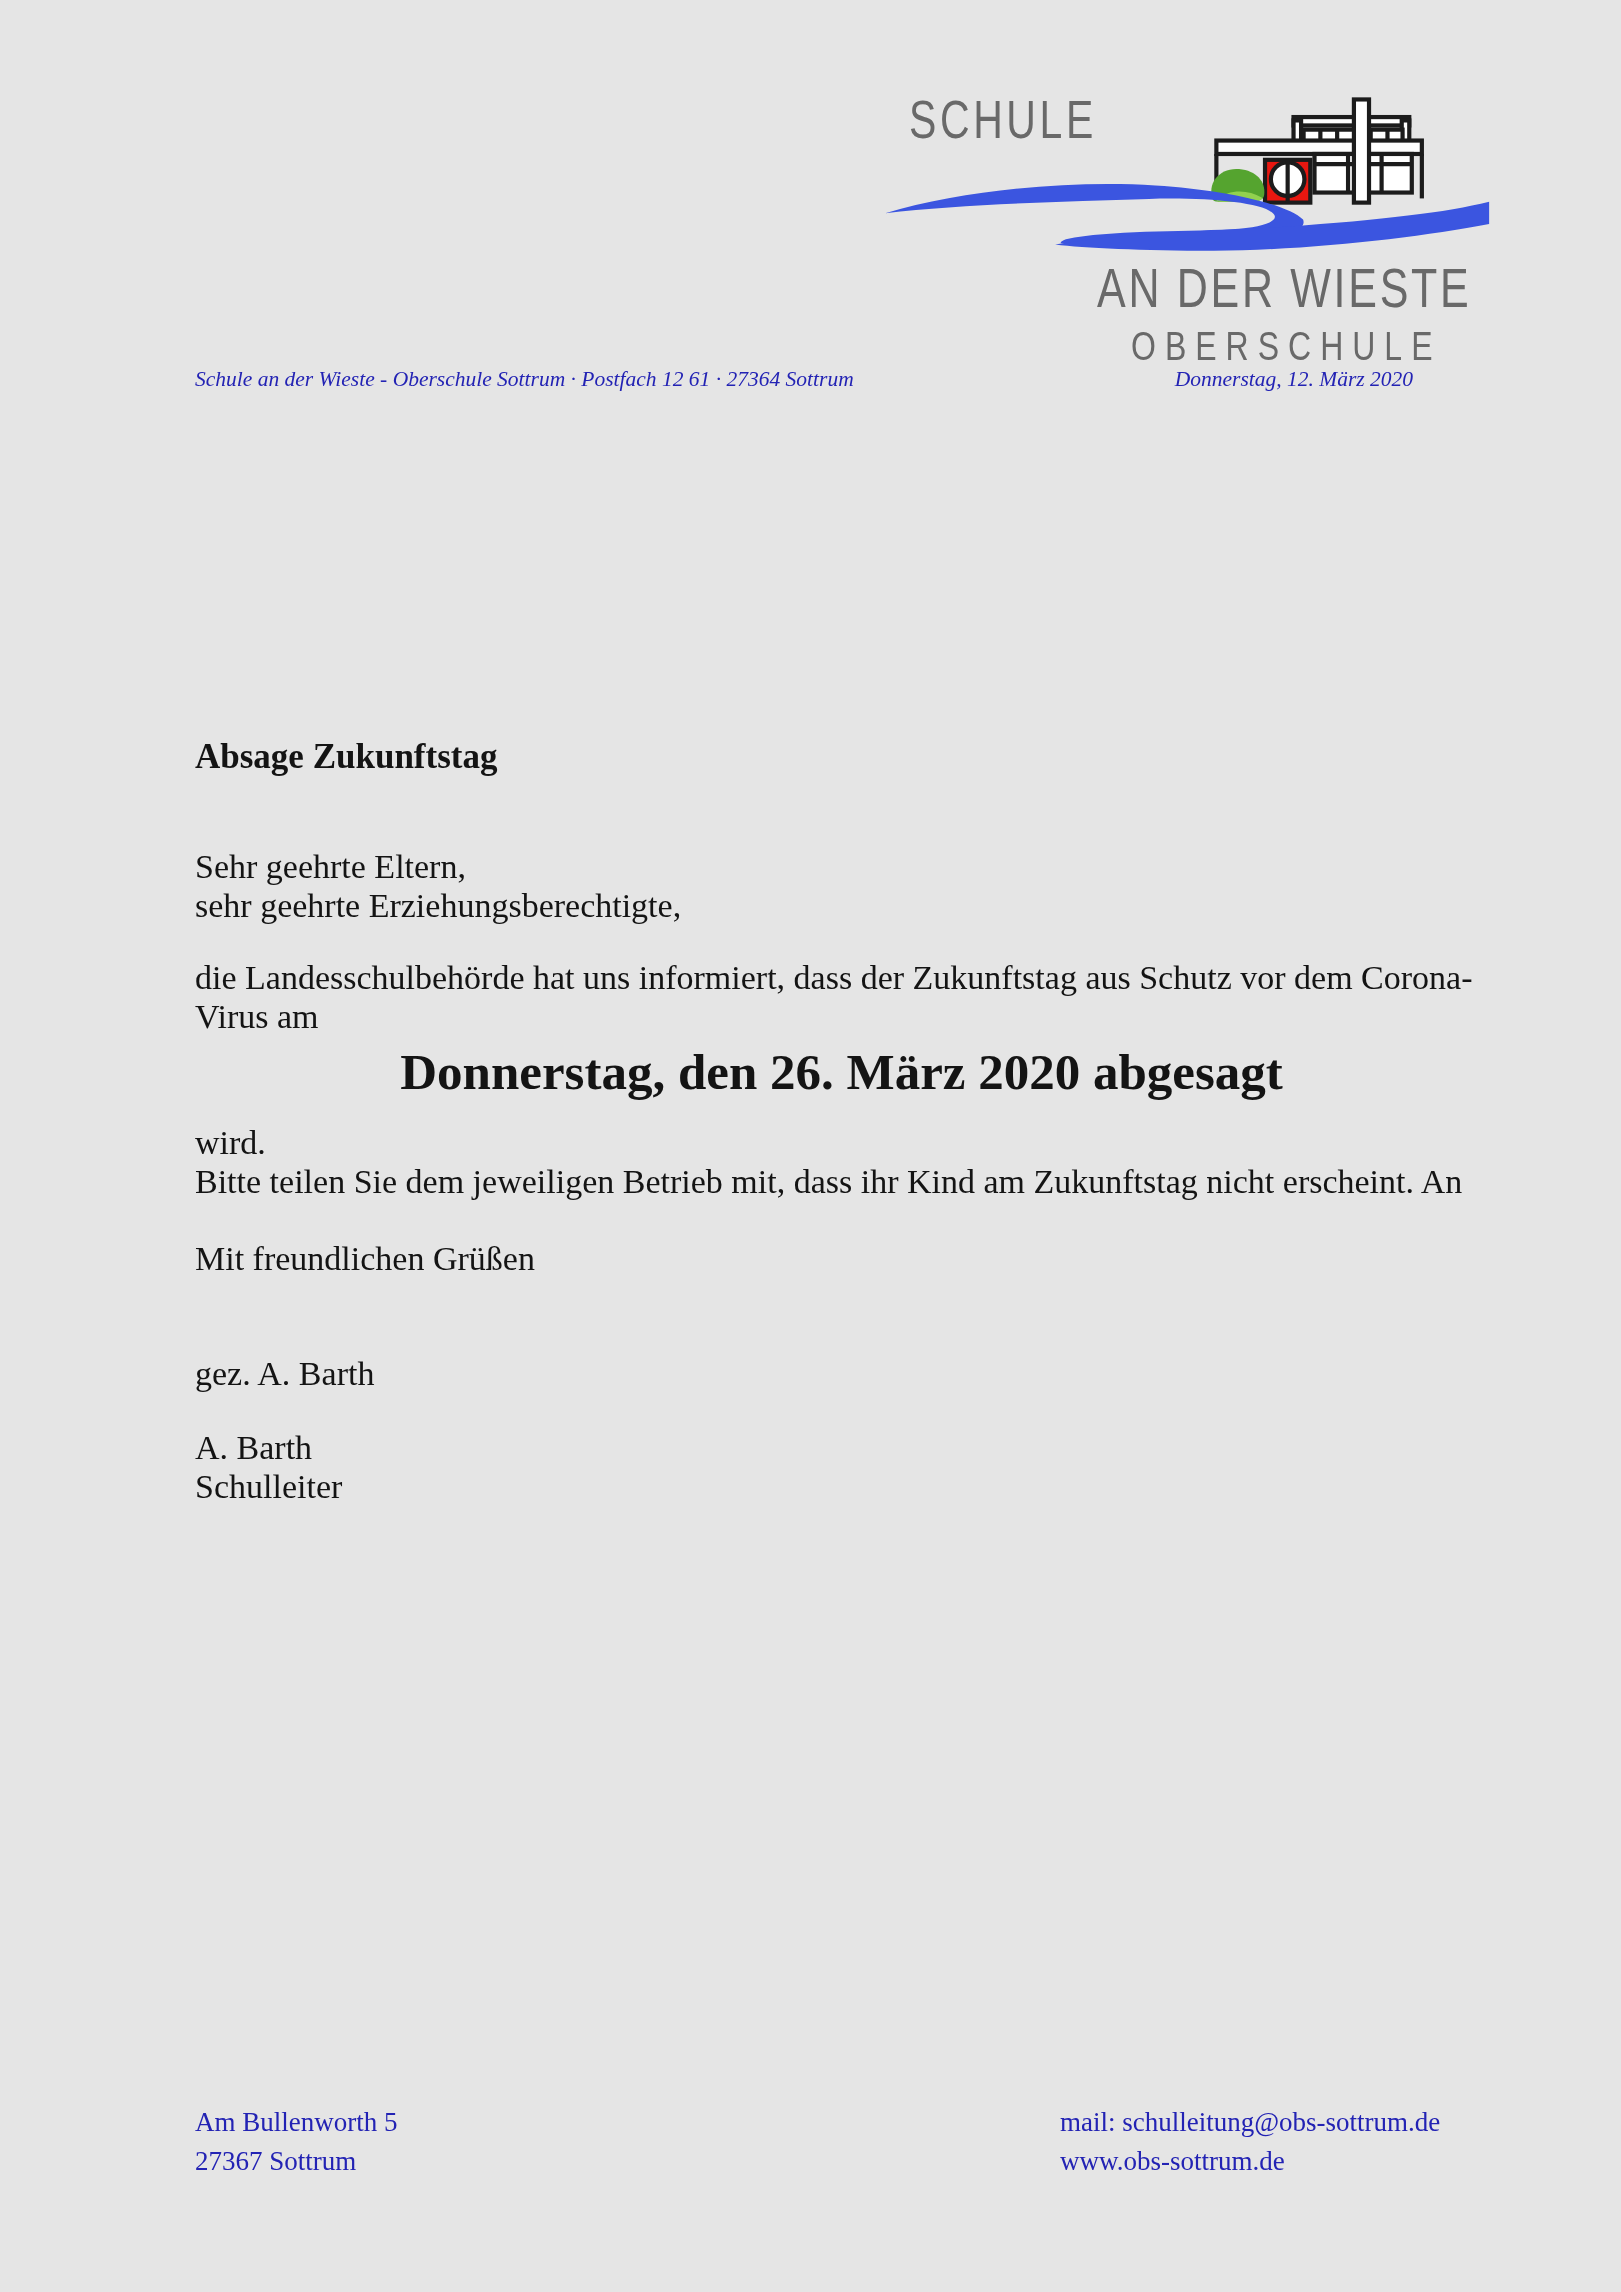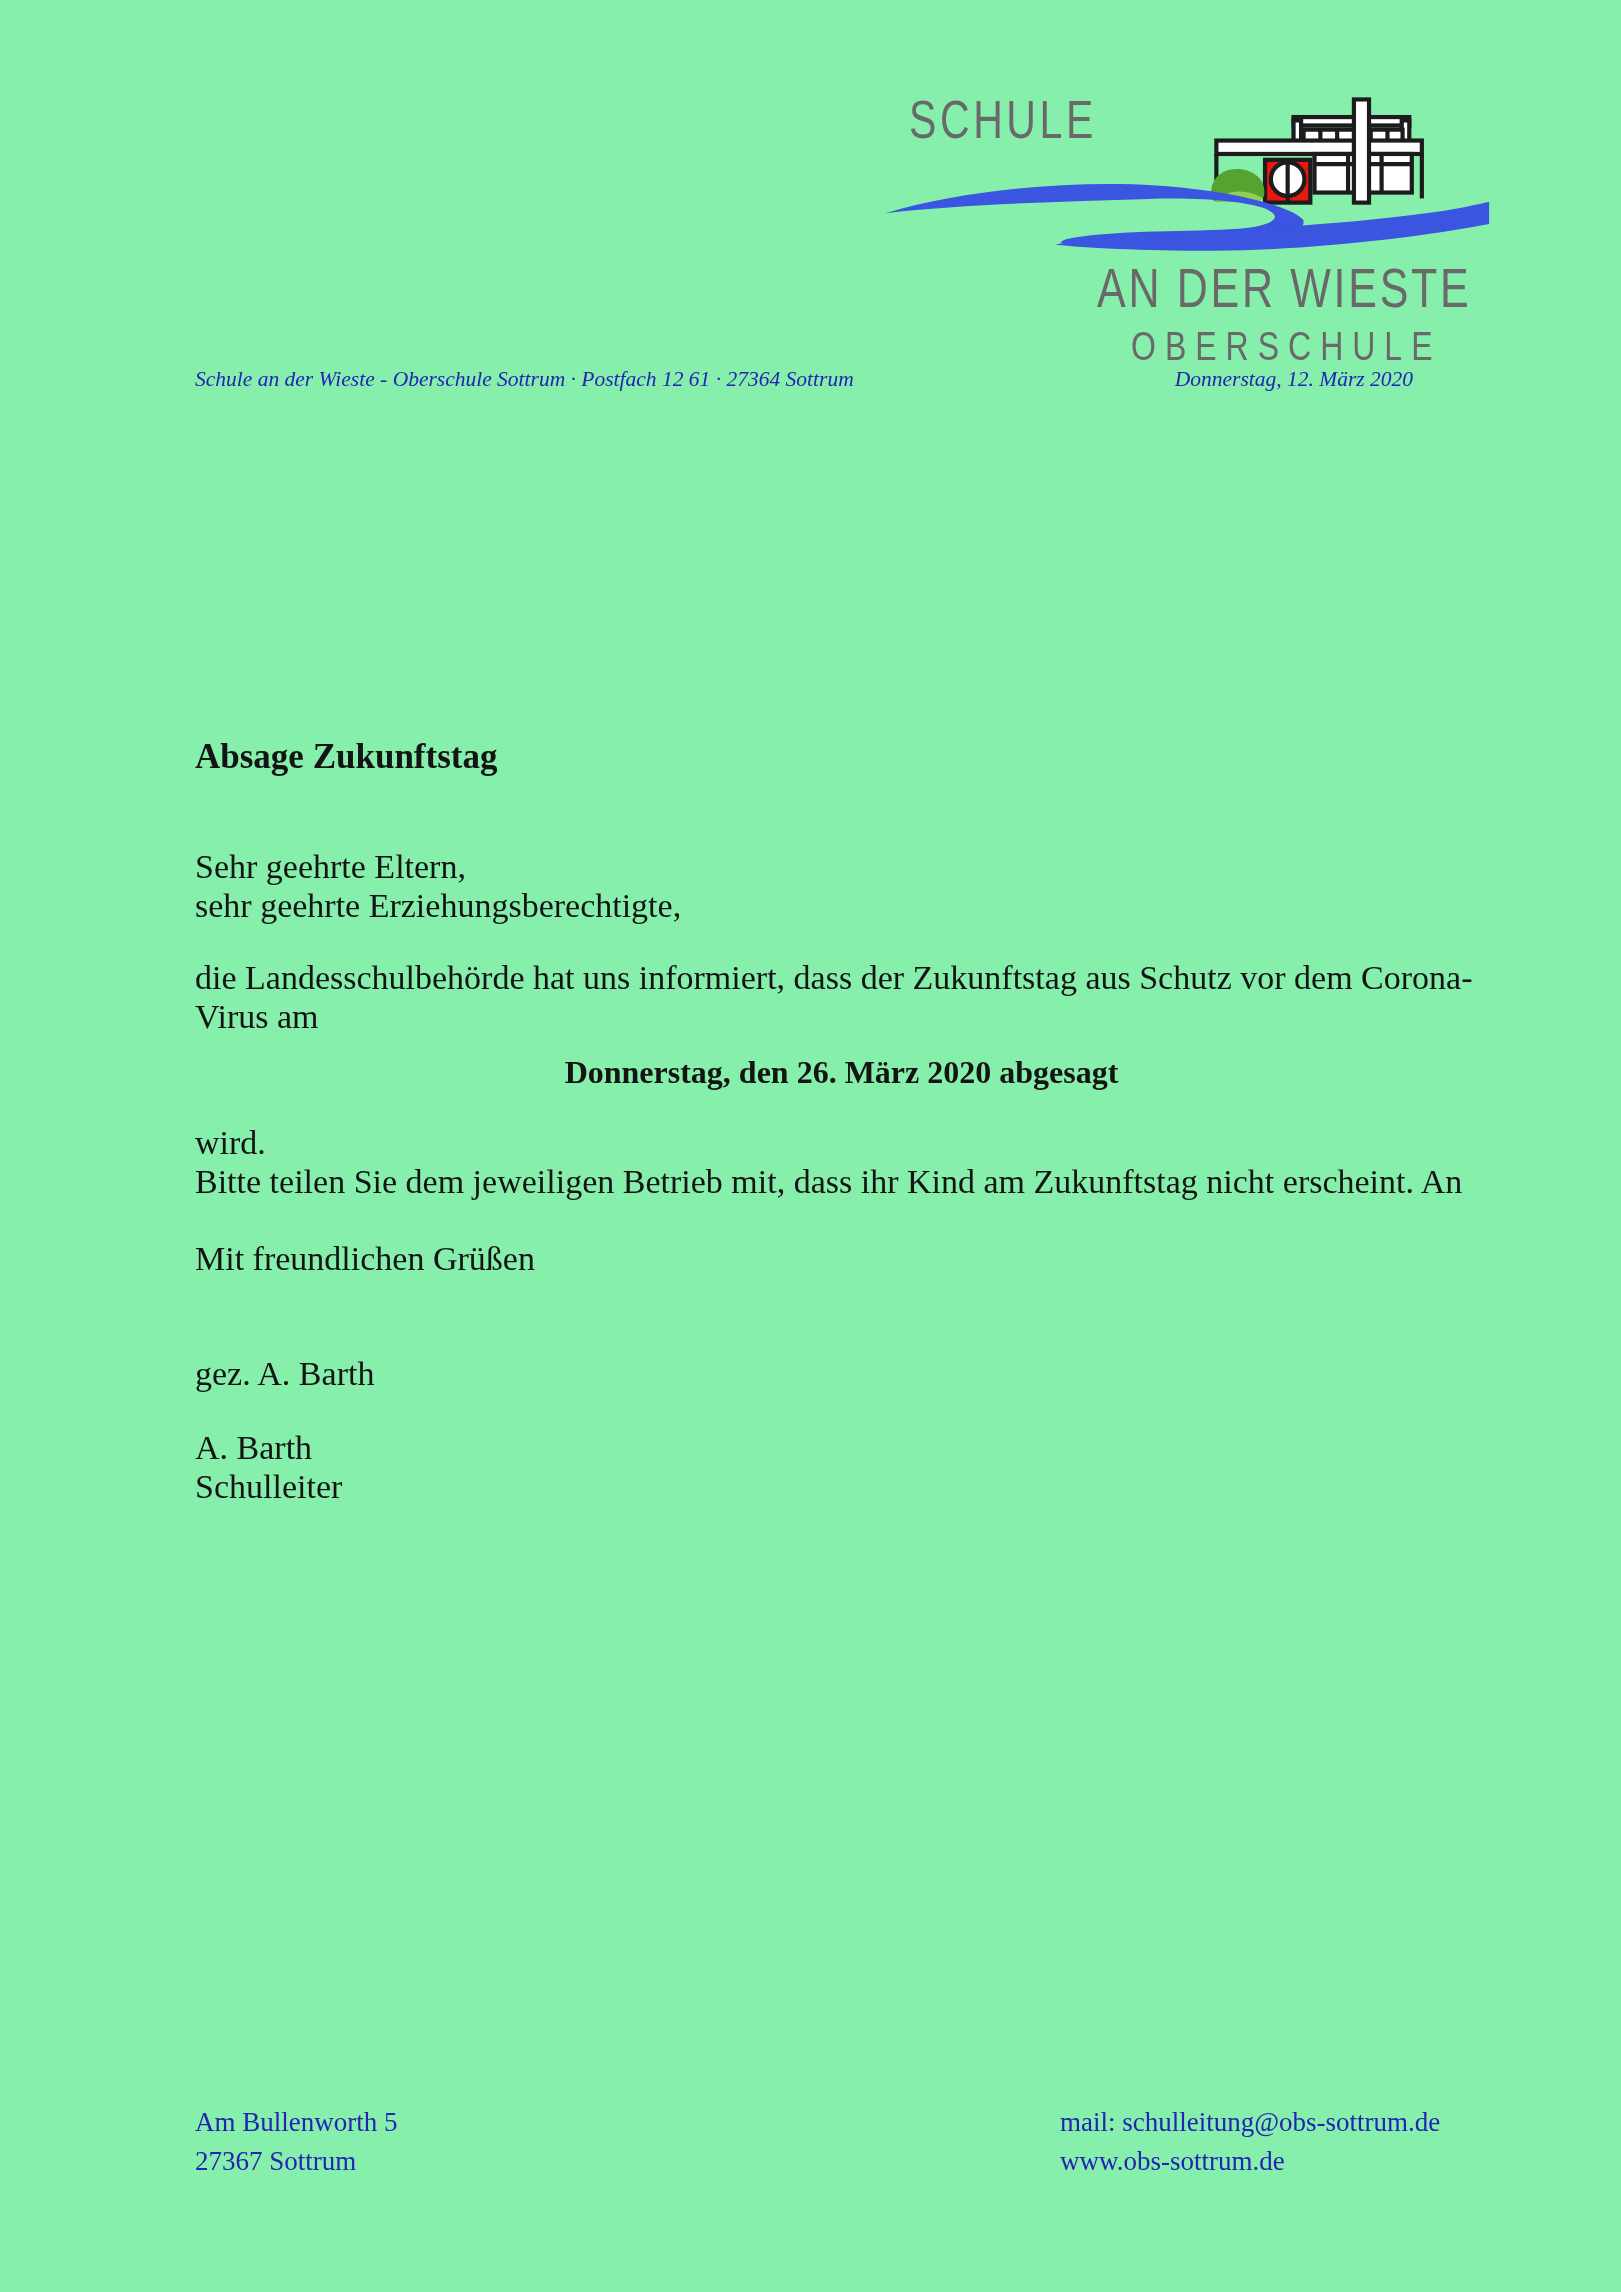--- a/index.html
+++ b/index.html
@@ -4,21 +4,21 @@
 <style>
   html, body { margin: 0; padding: 0; }
   body {
     width: 1621px; height: 2293px;
     background: #ffffff;
     position: relative;
     font-family: "Liberation Serif", serif;
     color: var(--body-black, #111);
     overflow: hidden;
   }
-  .page { position: absolute; inset: 0; background: #86efac; }
+  .page { position: absolute; inset: 0; background: #e5e5e5; }
 
   
   .logo { position: absolute; left: 882px; top: 76px; width: 631px; height: 287px; }
   .logo-text {
     position: absolute;
     font-family: "Liberation Sans", sans-serif;
     color: var(--logo-gray, #696969);
     transform-origin: 0 0;
     white-space: nowrap;
     line-height: 1;
@@ -38,21 +38,21 @@
   }
   .sender-row span { white-space: nowrap; font-style: italic; }
 
   
   .letter-body { position: absolute; left: 195px; top: 737px; width: 1293px; }
   .ln  { white-space: nowrap; font-size: 34px; line-height: 39px; }
   .subject { font-size: 35px; line-height: 40px; font-weight: bold; margin-bottom: 70px; white-space: nowrap; }
   .salutation { margin-bottom: 33px; }
   .para1 { margin-bottom: 15px; }
   .highlight-line {
-    font-size: 32px; line-height: 43px; font-weight: bold;
+    font-size: 51px; line-height: 43px; font-weight: bold;
     text-align: center; margin-bottom: 29px; white-space: nowrap;
   }
   .para2 { }
   .para3 { margin-bottom: 38px; }
   .closing { margin-bottom: 76px; }
   .sig-gez { margin-bottom: 35px; }
 
   
   .footer-col {
     position: absolute; top: 2103px;

